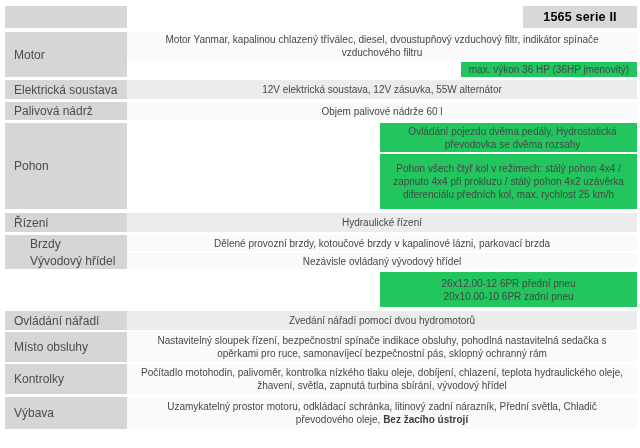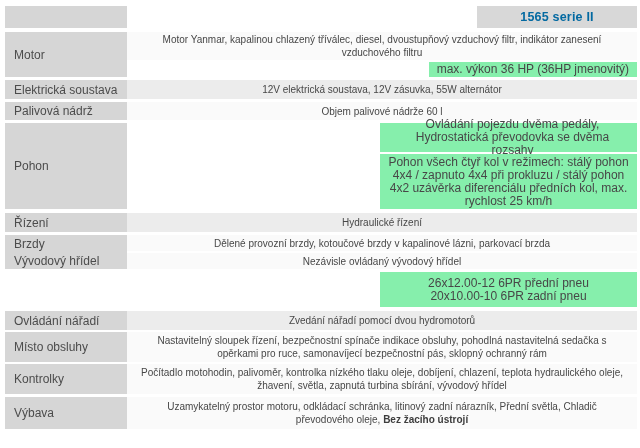--- a/index.html
+++ b/index.html
@@ -18,51 +18,51 @@
   .row{display:flex;margin-bottom:3px;}
   .label-cell{
     width:122px;flex:0 0 122px;
     background:#d6d6d6;
     display:flex;align-items:center;
     box-sizing:border-box;
     padding-left:9px;
     font-size:12px;
     color:#4c4c4c;
   }
-  .label-cell.split{flex-direction:column;align-items:stretch;padding-left:0;}
+  .label-cell.split{flex-direction:column;align-items:stretch;padding-left:16px;}
   .label-cell.split .sub-label{
     flex:1;display:flex;align-items:center;padding-left:9px;
   }
   .content{flex:1;display:flex;flex-direction:column;min-width:0;}
   .band{
     display:flex;align-items:center;justify-content:center;
     text-align:center;
     font-size:10px;line-height:13px;
     box-sizing:border-box;
     padding:0 10px;
   }
   .band.shade{background:#ececec;}
   .band.plain{background:#fafafa;}
   .right-box{
     margin-left:auto;
-    background:#86efac;
+    background:#22c55e;
     display:flex;flex-direction:column;align-items:center;justify-content:center;
     text-align:center;
-    font-size:12px;line-height:13px;
+    font-size:10px;line-height:13px;
     box-sizing:border-box;
     padding:1px 8px;
   }
   .gap2{height:2px;flex:0 0 2px;}
   
   .h-header{height:22px;margin-bottom:4px;}
   .series-box{
-    margin-left:auto;width:160px;flex:0 0 auto;
+    margin-left:auto;width:114px;flex:0 0 auto;
     background:#d8d8d8;
     display:flex;align-items:center;justify-content:center;
-    font-weight:bold;font-size:12.5px;color:#0369a1;
+    font-weight:bold;font-size:12.5px;color:#000000;
     letter-spacing:0.2px;
   }
   .h-elek{height:19px;}
   .h-fuel{height:18px;}
   .h-pohon{margin-bottom:4px;}
   .h-pohon .trans-box{width:257px;height:29px;padding-left:16px;}
   .h-pohon .modes-box{width:257px;height:55px;}
   .h-rizeni{height:19px;}
   .h-bv .band{height:16px;}
   .h-pneu{height:35px;margin-bottom:4px;}
@@ -81,21 +81,21 @@
   <div class="row h-header">
     <div class="label-cell"></div>
     <div class="content" style="flex-direction:row;">
       <div class="series-box">1565 serie II</div>
     </div>
   </div>
 
   <div class="row">
     <div class="label-cell">Motor</div>
     <div class="content">
-      <div class="band plain band-desc" style="height:28px;">Motor Yanmar, kapalinou chlazený tříválec, diesel, dvoustupňový vzduchový filtr, indikátor zanesení vzduchového filtru</div>
+      <div class="band plain band-desc" style="height:28px;">Motor Yanmar, kapalinou chlazený tříválec, diesel, dvoustupňový vzduchový filtr, indikátor spínače vzduchového filtru</div>
       <div class="gap2"></div>
       <div style="display:flex;">
         <div class="right-box power-box">max. výkon 36 HP (36HP jmenovitý)</div>
       </div>
     </div>
   </div>
 
   <div class="row h-elek">
     <div class="label-cell">Elektrická soustava</div>
     <div class="content">

